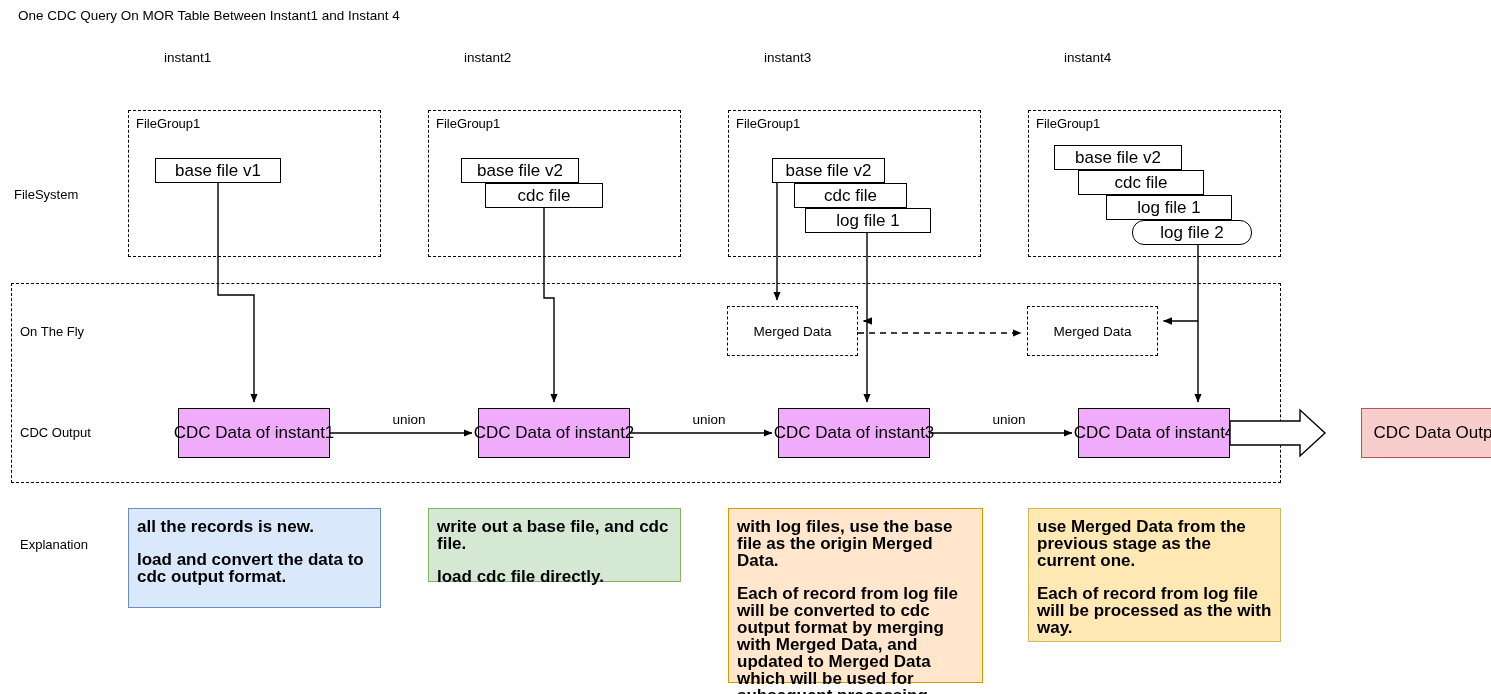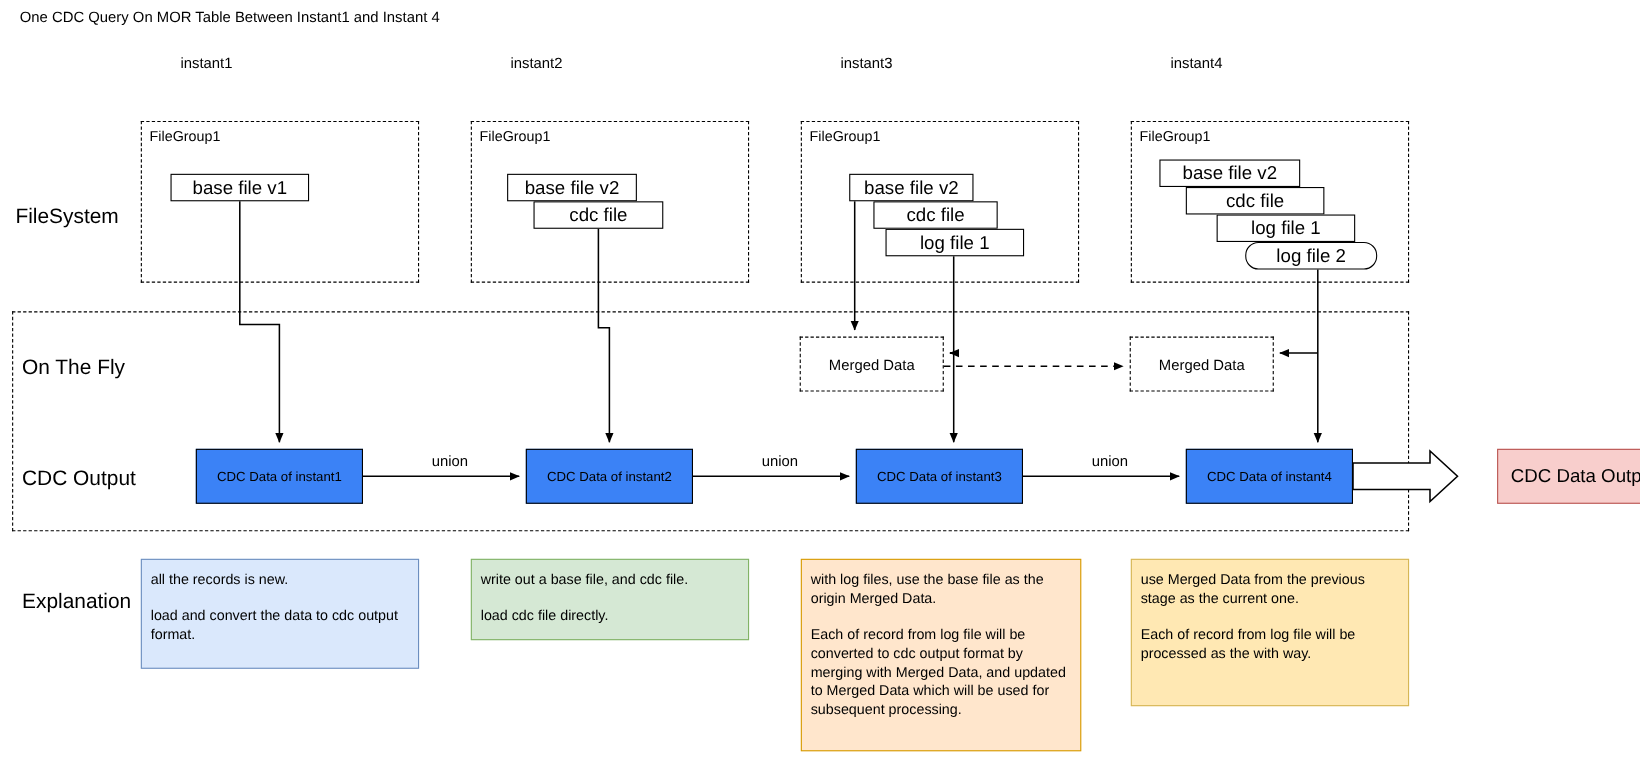--- a/index.html
+++ b/index.html
@@ -27,21 +27,21 @@
     line-height: 16px;
     white-space: nowrap;
   }
   .col-head {
     font-size: 13.5px;
     white-space: nowrap;
     text-align: left;
     padding-left: 24px;
   }
   .row-label {
-    font-size: 19px;
+    font-size: 13px;
     white-space: nowrap;
   }
 
   
   .dashed-region {
     border: 1.6px dashed #000;
     box-sizing: border-box;
     background: transparent;
   }
   .fg-label {
@@ -60,22 +60,22 @@
     display: flex;
     align-items: center;
     justify-content: center;
     white-space: nowrap;
   }
 
   
   .cdc-box {
     border: 1.3px solid #000;
     box-sizing: border-box;
-    background: #3b82f6;
-    font-size: 12px;
+    background: #f0abfc;
+    font-size: 17px;
     display: flex;
     align-items: center;
     justify-content: center;
     white-space: nowrap;
   }
 
   
   .merged-box {
     border: 1.6px dashed #000;
     box-sizing: border-box;
@@ -103,23 +103,24 @@
     font-size: 13.5px;
     white-space: nowrap;
     text-align: center;
     background: #ffffff;
     padding: 0 4px;
   }
 
   
   .expl-box {
     box-sizing: border-box;
-    font-size: 13px;
+    font-size: 17px;
     line-height: 17px;
     padding: 9px 8px 8px 8px;
+    font-weight: bold;
   }
   .expl-box p { margin: 0 0 16px 0; }
   .expl-box p:last-child { margin-bottom: 0; }
 
   svg.overlay {
     position: absolute;
     left: 0; top: 0;
     width: 1491px; height: 694px;
     pointer-events: none;
   }

